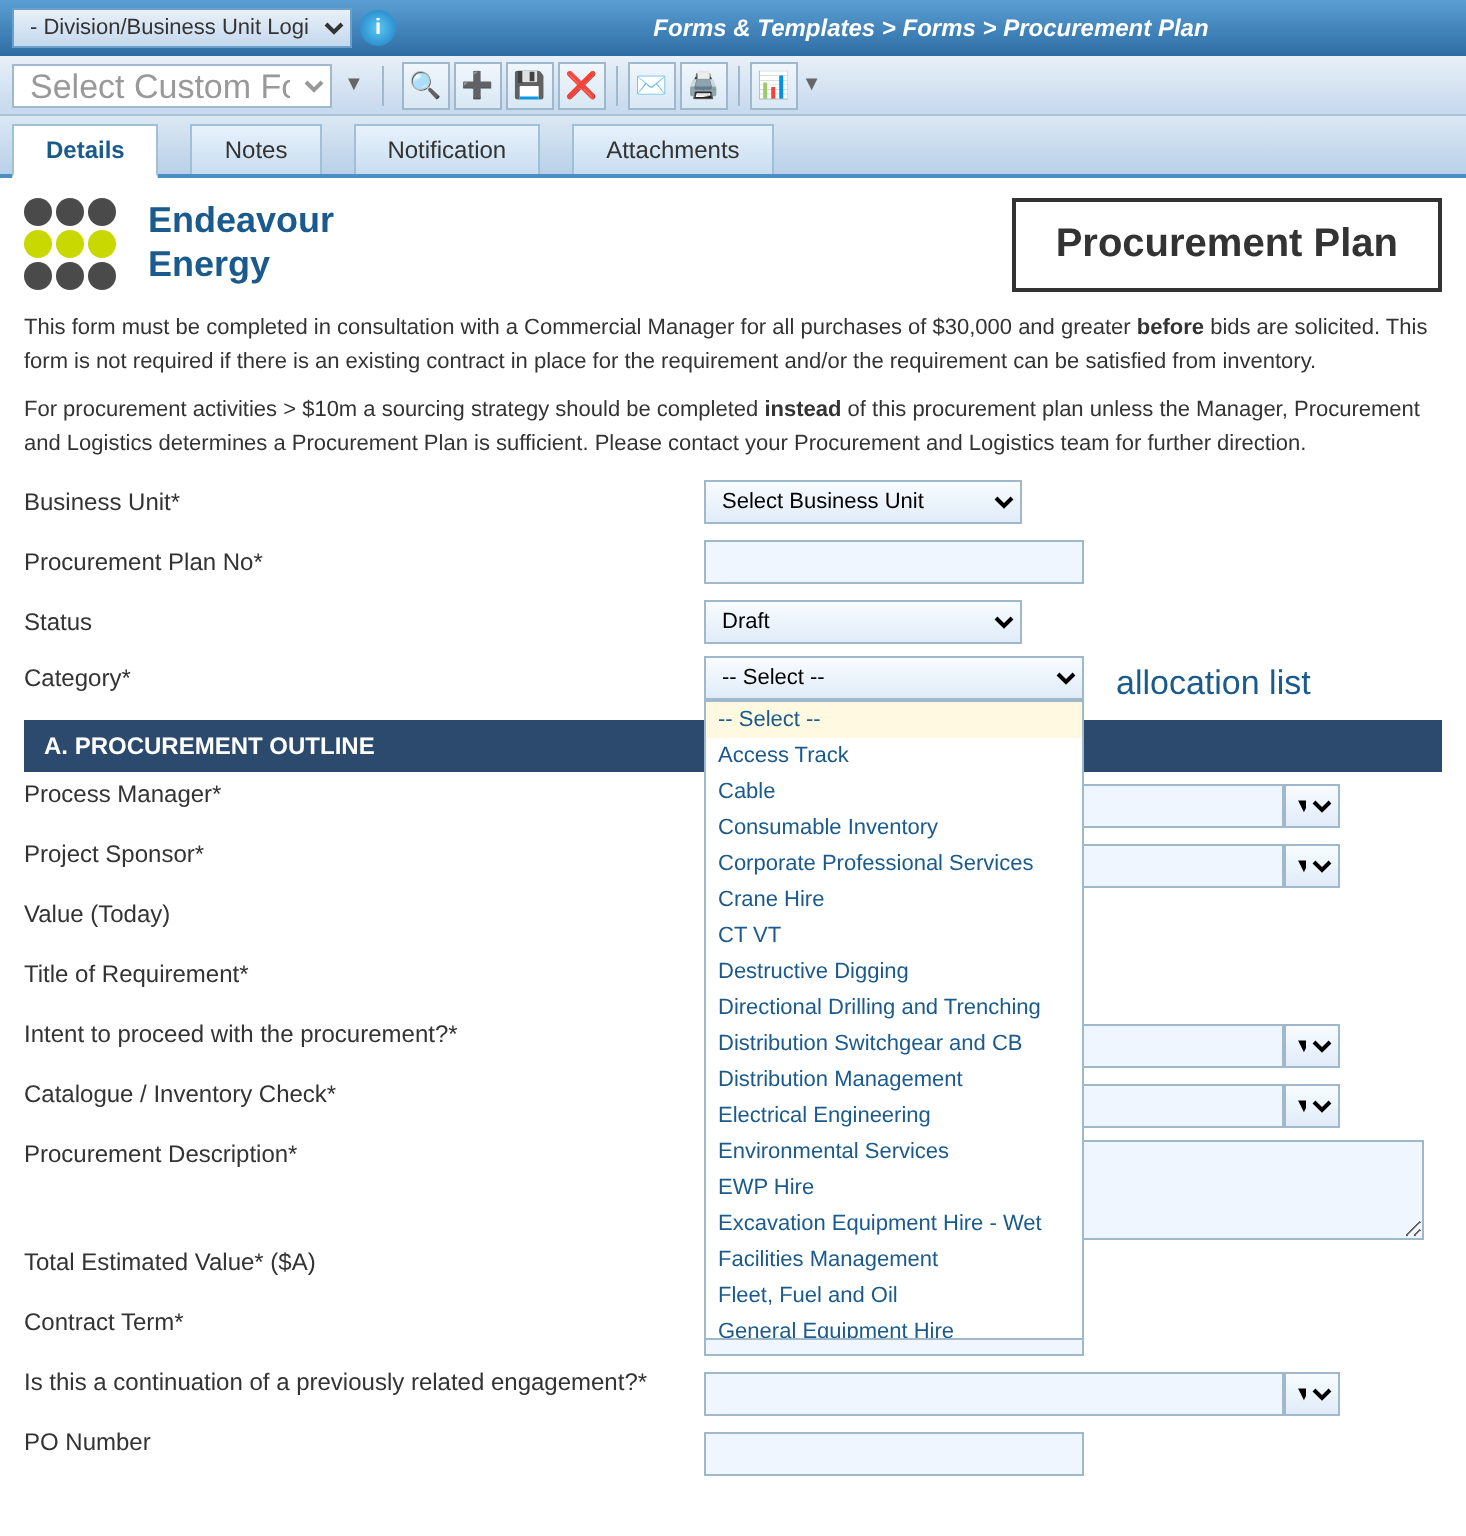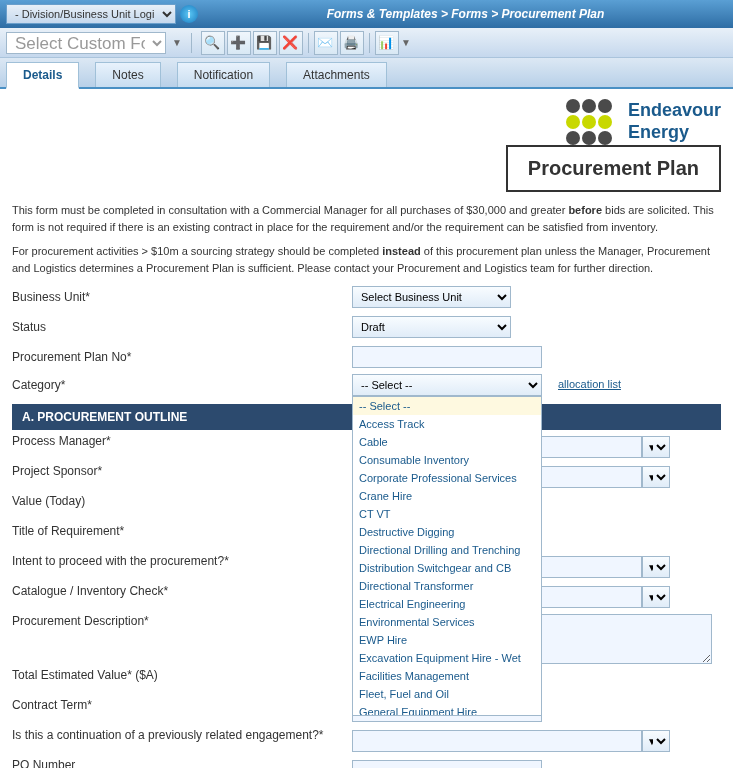--- a/index.html
+++ b/index.html
@@ -110,23 +110,22 @@
     }
 
     
     .content {
       padding: 10px 12px;
     }
 
     
     .form-header {
       display: flex;
-      align-items: flex-end;
+      align-items: flex-start;
       margin-bottom: 10px;
-      flex-direction: column;
     }
     .logo-area {
       display: flex;
       align-items: center;
       gap: 8px;
     }
     .logo-circles {
       display: flex;
       flex-wrap: wrap;
       width: 54px;
@@ -244,23 +243,22 @@
       font-size: 11px;
       color: #1a5a8c;
       cursor: pointer;
       white-space: nowrap;
     }
     .dropdown-item.header-item {
       background: #fef9e0;
       color: #1a5a8c;
     }
     .allocation-link {
-      font-size: 11px;
+      font-size: 17px;
       color: #1a5a8c;
-      text-decoration: underline;
       cursor: pointer;
       margin-left: 8px;
       padding-top: 4px;
     }
 
     
     .section-header {
       background: #2c4a6e;
       color: white;
       font-weight: bold;
@@ -376,35 +374,35 @@
   <div class="form-row">
     <div class="form-label">Business Unit*</div>
     <div class="form-control">
       <select class="select-input">
         <option>Select Business Unit</option>
       </select>
     </div>
   </div>
 
   <div class="form-row">
+    <div class="form-label">Procurement Plan No*</div>
+    <div class="form-control">
+      <input type="text" class="text-input" style="">
+    </div>
+  </div>
+
+  <div class="form-row">
     <div class="form-label">Status</div>
     <div class="form-control">
       <select class="select-input">
         <option>Draft</option>
         <option>Submitted</option>
         <option>Approved</option>
         <option>Rejected</option>
       </select>
-    </div>
-  </div>
-
-  <div class="form-row">
-    <div class="form-label">Procurement Plan No*</div>
-    <div class="form-control">
-      <input type="text" class="text-input" style="">
     </div>
   </div>
 
   <div class="category-row">
     <div class="category-label">Category*</div>
     <div style="display:flex; align-items:flex-start; gap:8px;">
       <div class="category-dropdown-wrapper">
         <select class="category-select">
           <option>-- Select --</option>
         </select>
@@ -413,21 +411,21 @@
           <div class="dropdown-item header-item">-- Select --</div>
           <div class="dropdown-item">Access Track</div>
           <div class="dropdown-item">Cable</div>
           <div class="dropdown-item">Consumable Inventory</div>
           <div class="dropdown-item">Corporate Professional Services</div>
           <div class="dropdown-item">Crane Hire</div>
           <div class="dropdown-item">CT VT</div>
           <div class="dropdown-item">Destructive Digging</div>
           <div class="dropdown-item">Directional Drilling and Trenching</div>
           <div class="dropdown-item">Distribution Switchgear and CB</div>
-          <div class="dropdown-item">Directional Transformer</div>
+          <div class="dropdown-item">Distribution Management</div>
           <div class="dropdown-item">Electrical Engineering</div>
           <div class="dropdown-item">Environmental Services</div>
           <div class="dropdown-item">EWP Hire</div>
           <div class="dropdown-item">Excavation Equipment Hire - Wet</div>
           <div class="dropdown-item">Facilities Management</div>
           <div class="dropdown-item">Fleet, Fuel and Oil</div>
           <div class="dropdown-item">General Equipment Hire</div>
 
         </div>
       </div>

